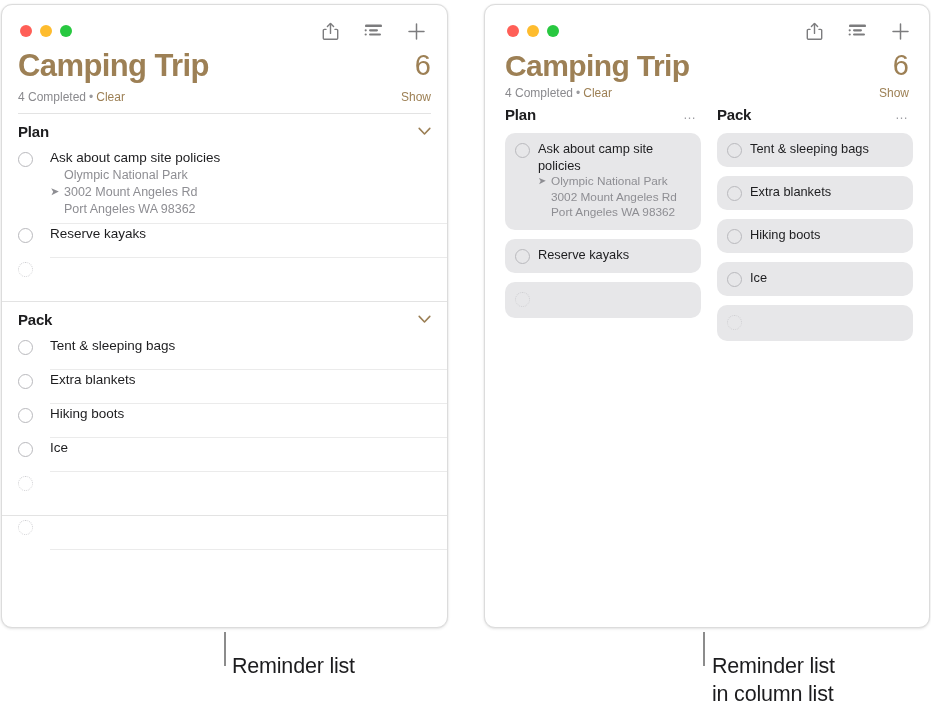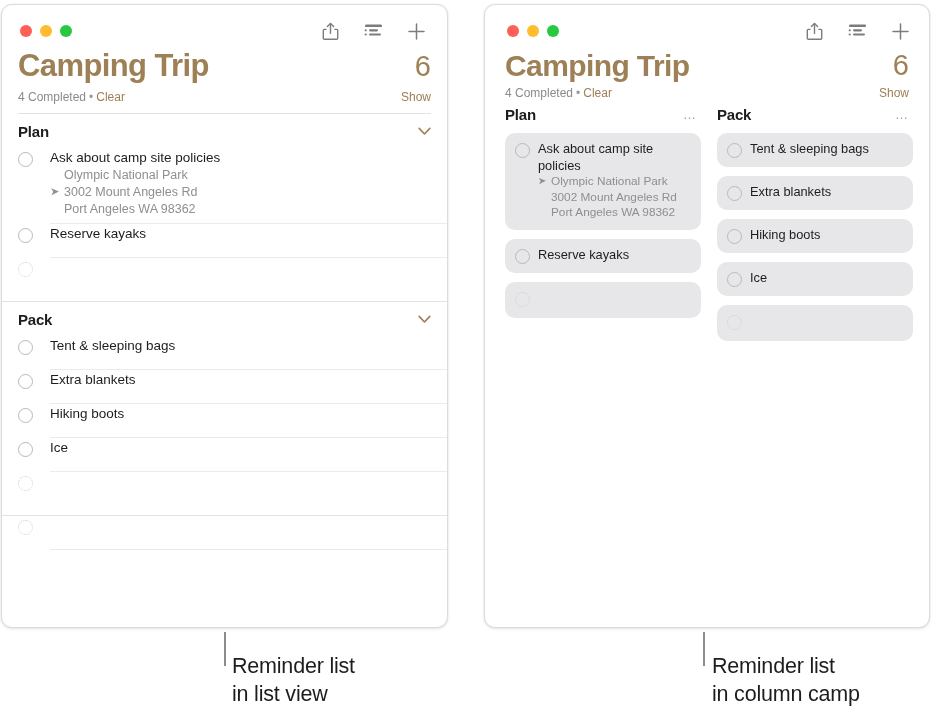--- a/index.html
+++ b/index.html
@@ -63,21 +63,21 @@
   .tb-icon svg { display: block; }
 
   
   .list-head {
     position: relative;
     padding: 0 16px;
   }
   #window-col .list-head { padding: 0 20px; }
   .head-row {
     display: flex;
-    align-items: center;
+    align-items: flex-start;
     justify-content: space-between;
     gap: 20px;
   }
   .list-title {
     font-size: 31px;
     font-weight: bold;
     letter-spacing: -0.6px;
     line-height: 1.1;
   }
   #window-col .list-title { font-size: 30px; }
@@ -488,20 +488,19 @@
           </div>
         </div>
       </div>
     </div>
 
 </div>
 
 <div class="leader" id="leader-list"></div>
 <div class="caption" id="caption-list">
     <div>Reminder list</div>
-    <div>in list view</div>
   </div>
 
 <div class="leader" id="leader-col"></div>
 <div class="caption" id="caption-col">
     <div>Reminder list</div>
-    <div>in column camp</div>
+    <div>in column list</div>
   </div>
 
 </body></html>

